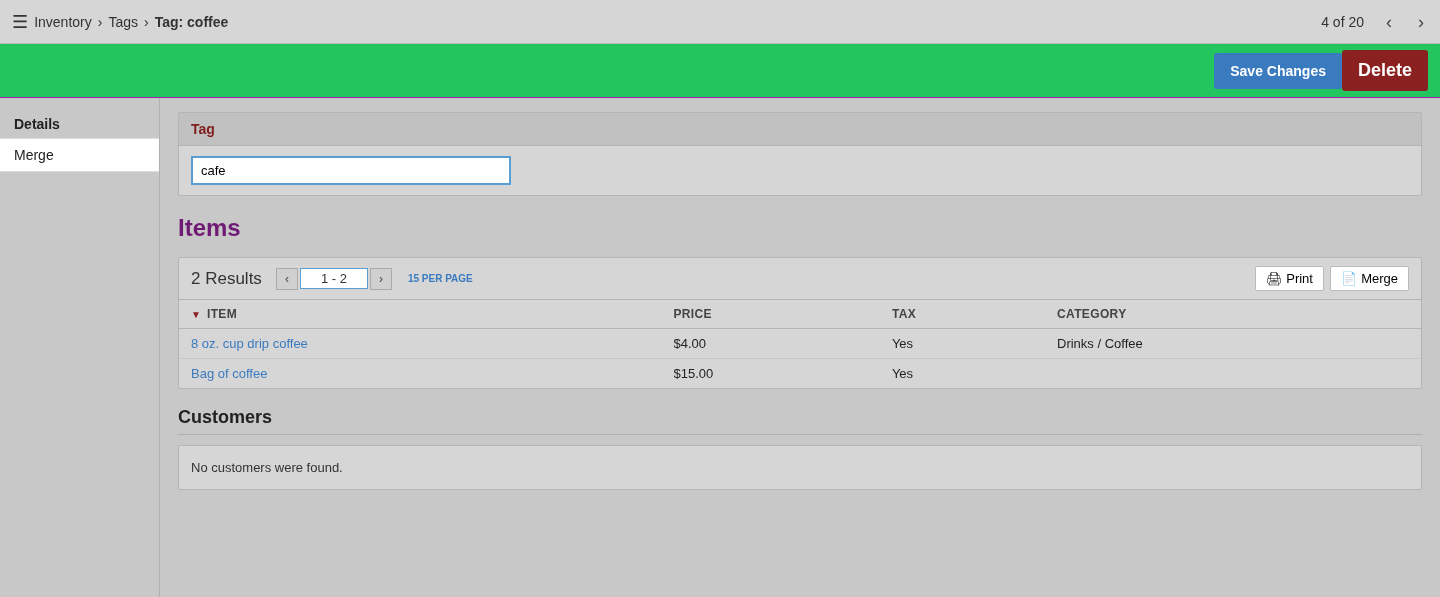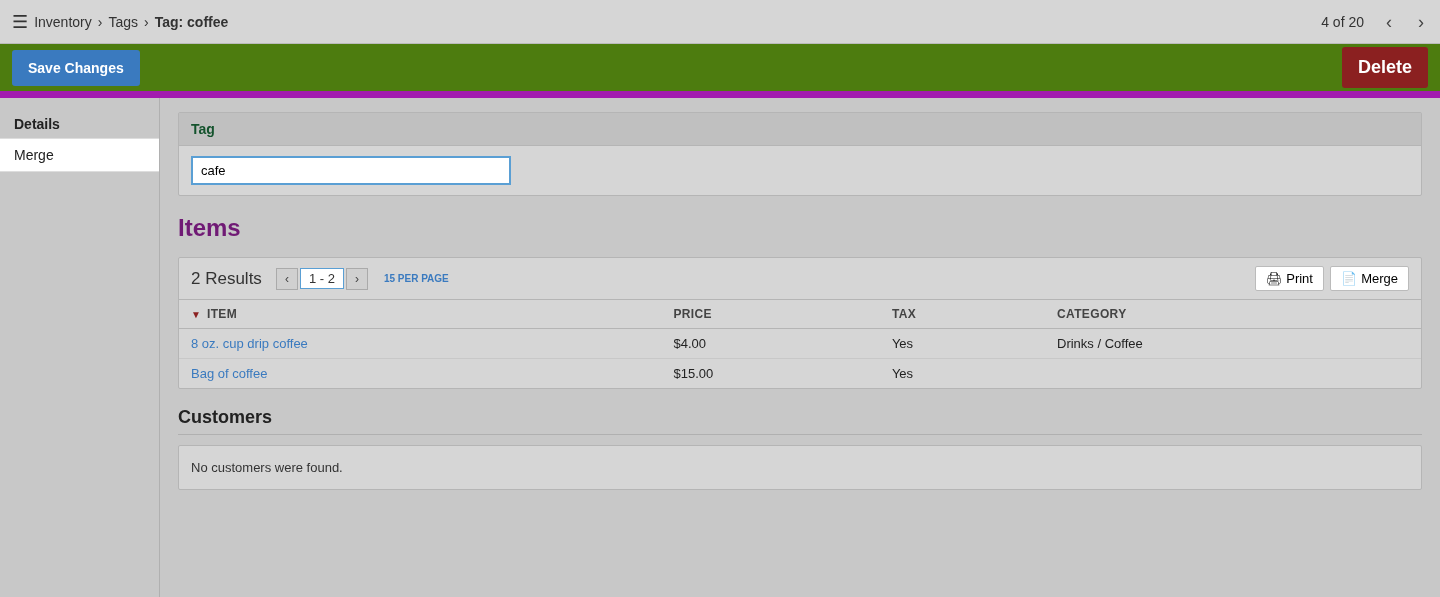--- a/index.html
+++ b/index.html
@@ -40,26 +40,26 @@
       border: none;
       font-size: 18px;
       cursor: pointer;
       color: #444;
       padding: 0 4px;
       line-height: 1;
     }
 
     
     .action-bar {
-      background: #4d7c0f;
-      border-bottom: 7px solid #a21caf;
+      background: #22c55e;
+      border-bottom: 1px solid #a21caf;
       padding: 8px 12px;
       display: flex;
       align-items: center;
-      justify-content: space-between;
+      justify-content: flex-end;
       height: 54px;
     }
     .btn-save {
       background: #3a7abf;
       color: #fff;
       border: none;
       padding: 10px 16px;
       font-size: 14px;
       font-weight: bold;
       cursor: pointer;
@@ -120,21 +120,21 @@
       border: 1px solid #b5b5b5;
       border-radius: 2px;
       margin-bottom: 18px;
     }
     .section-header {
       background: #c0c0c0;
       border-bottom: 1px solid #b5b5b5;
       padding: 8px 12px;
       font-size: 14px;
       font-weight: bold;
-      color: #14532d;
+      color: #7f1d1d;
     }
     .section-body {
       padding: 10px 12px;
     }
 
     
     .tag-input-row {
       display: flex;
       align-items: center;
       gap: 8px;
@@ -188,21 +188,21 @@
       cursor: pointer;
       font-size: 12px;
       display: flex;
       align-items: center;
       justify-content: center;
       color: #444;
     }
     .page-range {
       border: 1px solid #5a9fd4;
       background: #fff;
-      padding: 2px 8px;
+      padding: 2px 20px;
       font-size: 13px;
       color: #333;
       min-width: 40px;
       text-align: center;
     }
     .per-page-link {
       color: #3a7abf;
       font-size: 10px;
       font-weight: bold;
       cursor: pointer;

